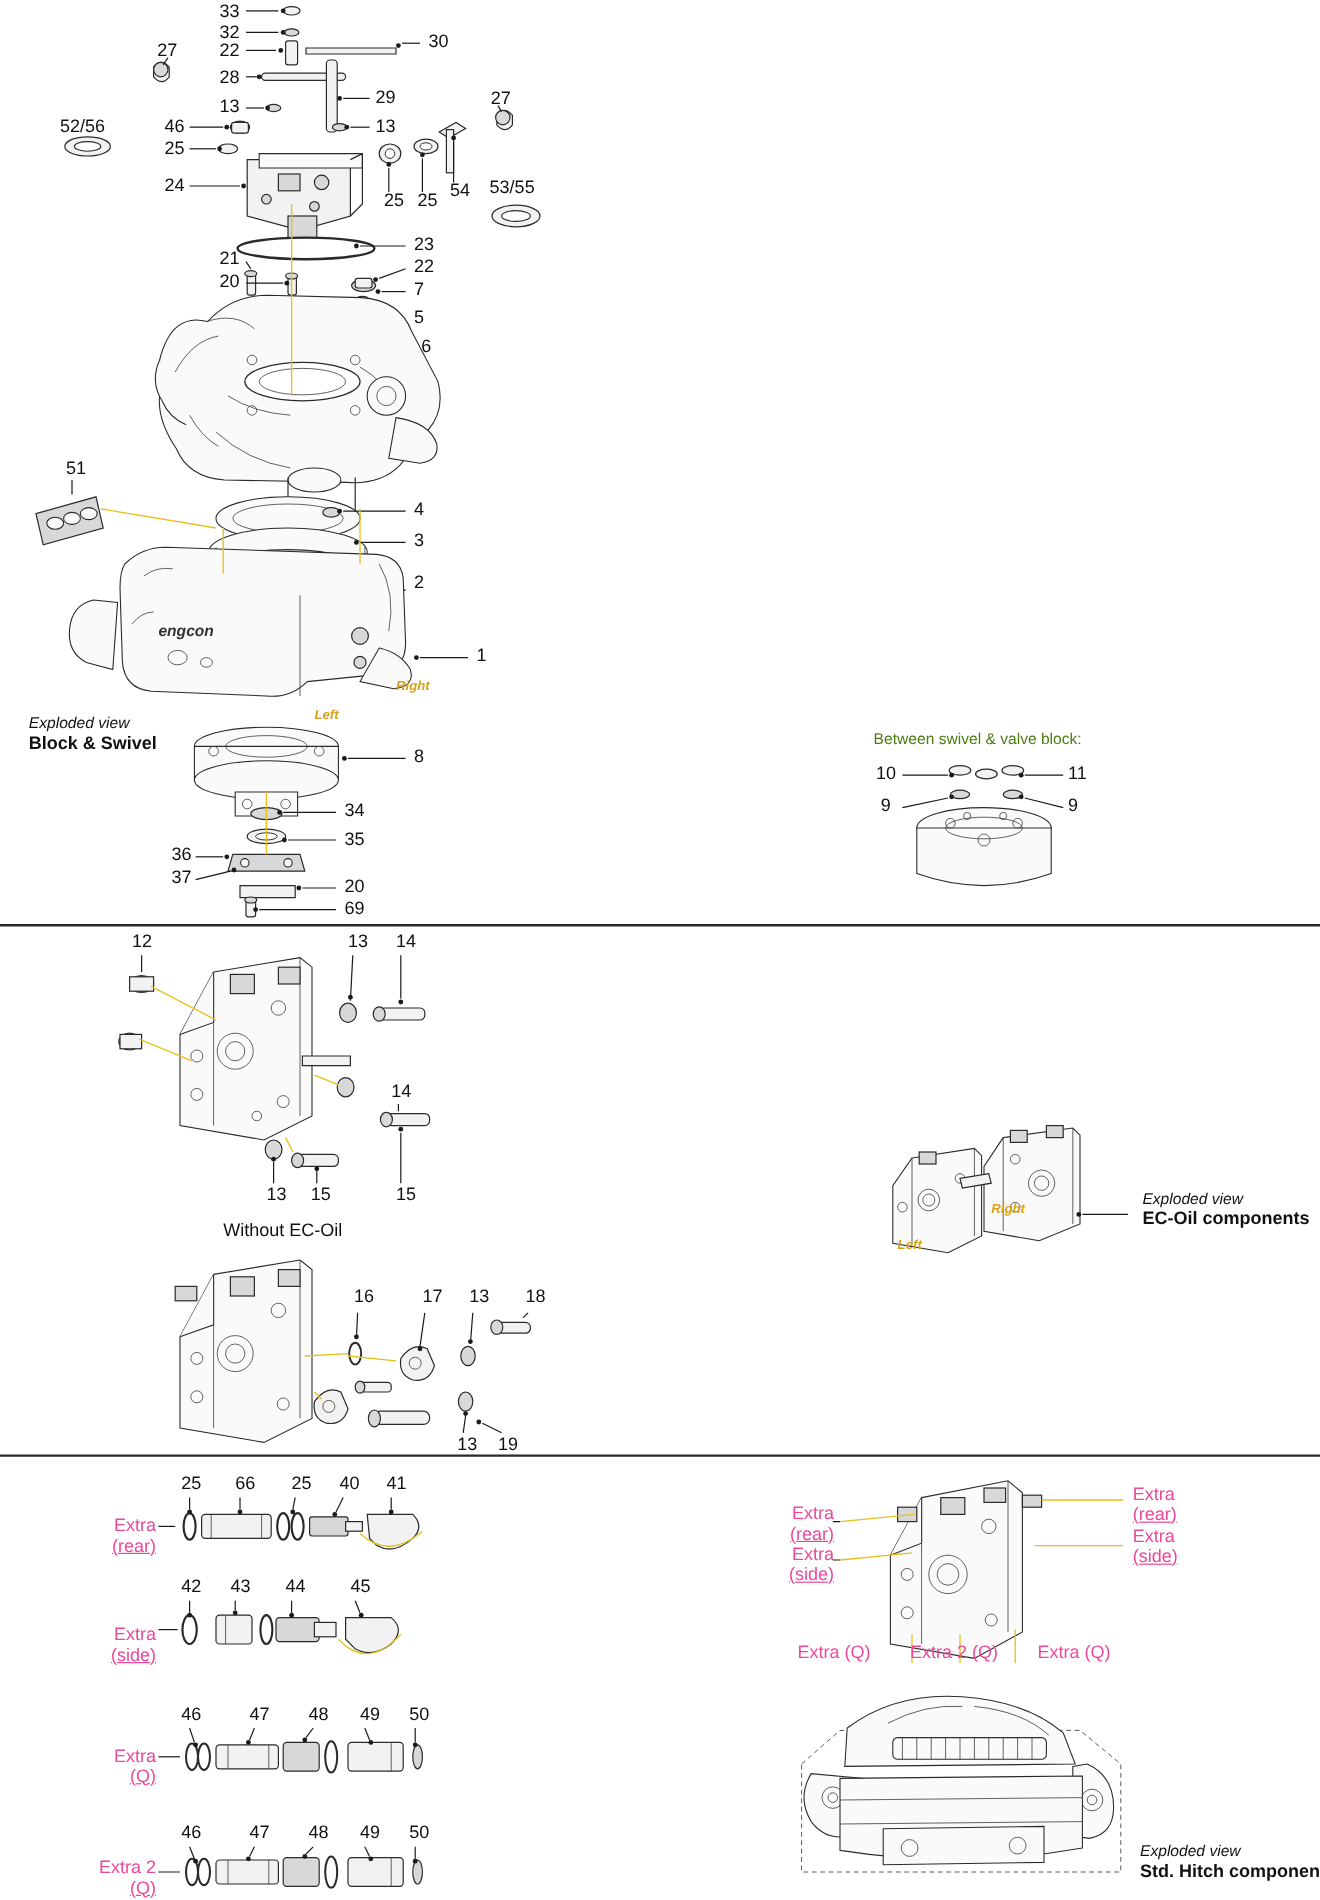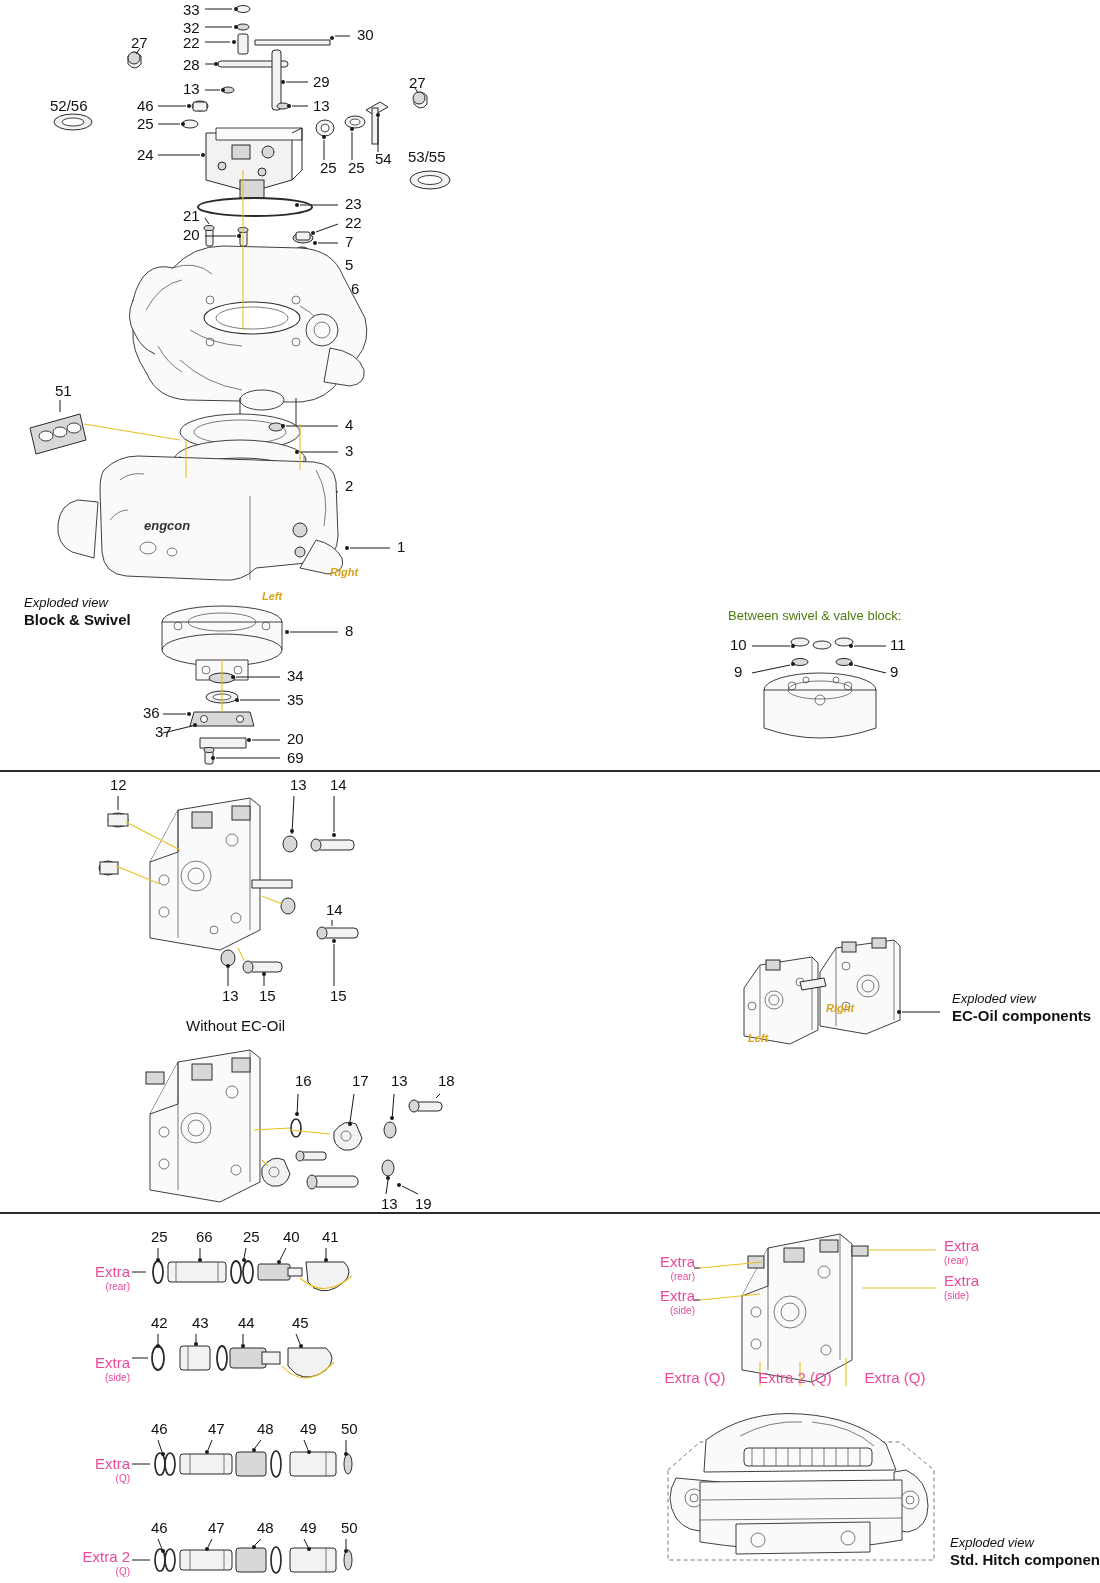--- a/index.html
+++ b/index.html
@@ -50,22 +50,23 @@
   }
   .ex {
     position: absolute;
     font-size: 15px;
     color: #ec4899;
     white-space: nowrap;
     text-align: right;
     line-height: 1.1;
   }
   .ex .s {
-    font-size: 10px;
+    font-size: 15px;
     display: block;
+    text-decoration: underline;
   }
   .ex.c {
     text-align: center;
   }
   .hand {
     position: absolute;
     font-style: italic;
     font-weight: bold;
     font-size: 11px;
     color: #d8a31a;
@@ -618,21 +619,21 @@
   <div class="lbl" style="left:351px;top:281px">6</div>
   <div class="lbl" style="left:55px;top:383px">51</div>
   <div class="lbl" style="left:345px;top:417px">4</div>
   <div class="lbl" style="left:345px;top:443px">3</div>
   <div class="lbl" style="left:345px;top:478px">2</div>
   <div class="lbl" style="left:397px;top:539px">1</div>
   <div class="lbl" style="left:345px;top:623px">8</div>
   <div class="lbl" style="left:287px;top:668px">34</div>
   <div class="lbl" style="left:287px;top:692px">35</div>
   <div class="lbl" style="left:143px;top:705px">36</div>
-  <div class="lbl" style="left:155px;top:724px">37</div>
+  <div class="lbl" style="left:143px;top:724px">37</div>
   <div class="lbl" style="left:287px;top:731px">20</div>
   <div class="lbl" style="left:287px;top:750px">69</div>
 
   <div class="lbl" style="left:730px;top:637px">10</div>
   <div class="lbl" style="left:890px;top:637px">11</div>
   <div class="lbl" style="left:734px;top:664px">9</div>
   <div class="lbl" style="left:890px;top:664px">9</div>
 
   <div class="lbl" style="left:110px;top:777px">12</div>
   <div class="lbl" style="left:290px;top:777px">13</div>
@@ -726,15 +727,15 @@
   <div class="cap" style="left:950px;top:1536px">
     <span class="it">Exploded view</span>
     <span class="bold">Std. Hitch components</span>
   </div>
 
   <div class="hand" style="left:330px;top:566px">Right</div>
   <div class="hand" style="left:262px;top:590px">Left</div>
   <div class="hand" style="left:826px;top:1002px">Right</div>
   <div class="hand" style="left:748px;top:1032px">Left</div>
 
-  <div class="lbl" style="left:144px;top:519px;font-style:italic;font-weight:bold;font-size:13px;color:#333">engcon</div>
+  <div class="lbl" style="left:132px;top:519px;font-style:italic;font-weight:bold;font-size:13px;color:#333">engcon</div>
 
 </div>
 
 </body></html>

